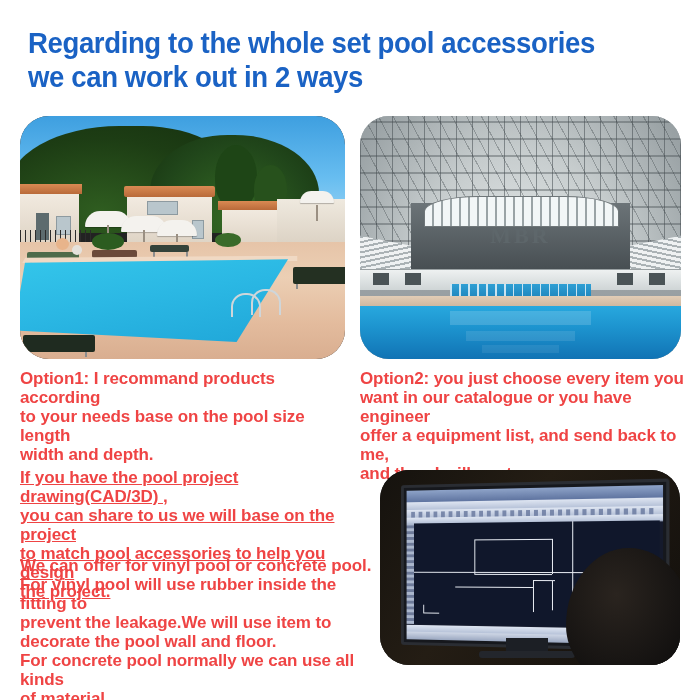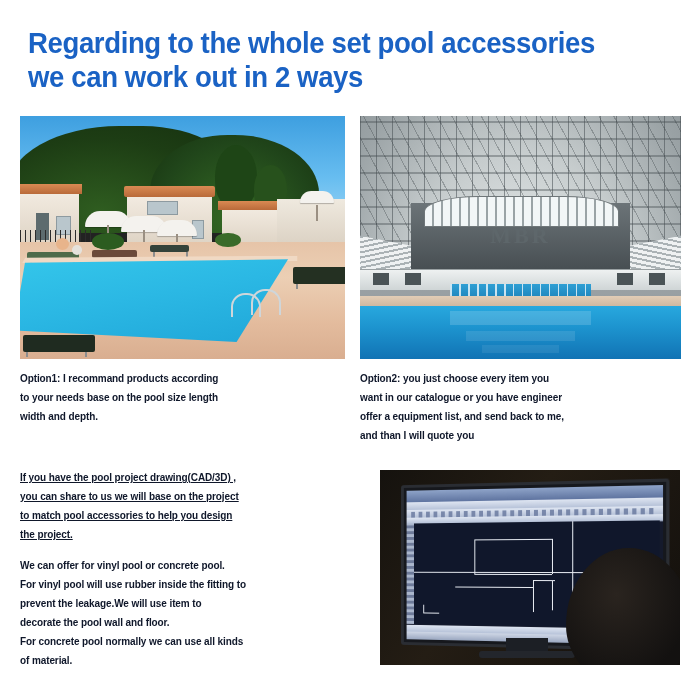--- a/index.html
+++ b/index.html
@@ -11,21 +11,21 @@
 
   
   .heading{
     position:absolute;left:28px;top:26px;width:650px;
     color:#1a62c4;font-weight:bold;font-size:29px;line-height:34px;
     letter-spacing:-0.4px;transform:scaleX(0.95);transform-origin:left top;
     white-space:pre-line;
   }
 
   
-  .photo{position:absolute;overflow:hidden;background:#222;}
+  .photo{position:absolute;overflow:hidden;background:#222;border-radius:29px;}
 
   
   #photo1{left:20px;top:116px;width:325px;height:243px;}
   .sky{position:absolute;left:0;top:0;width:100%;height:46%;
        background:linear-gradient(#3e9fe0 0%,#67bdf0 55%,#9ed5f5 100%);}
   .hill{position:absolute;left:-4%;top:4%;width:72%;height:44%;
         background:radial-gradient(ellipse at 40% 80%,#2f5d20 0%,#1d3d14 60%,#16300f 100%);
         border-radius:48% 42% 10% 6%/60% 55% 12% 10%;}
   .hill2{position:absolute;left:40%;top:8%;width:52%;height:40%;
         background:radial-gradient(ellipse at 50% 85%,#356a24 0%,#20451a 65%,#17330f 100%);
@@ -119,21 +119,21 @@
   .cadline{position:absolute;background:#e8ecf3;}
   .stand3{position:absolute;left:42%;top:86%;width:14%;height:9%;background:#1c1f25;}
   .base3{position:absolute;left:33%;top:93%;width:32%;height:3.5%;
         background:#23262c;border-radius:3px;}
   .head{position:absolute;right:-4%;top:40%;width:42%;height:68%;
         background:radial-gradient(ellipse at 40% 35%,#2a241f 0%,#131110 70%);
         border-radius:50% 50% 40% 40%/58% 58% 42% 42%;}
 
   
   .cap{
-    position:absolute;color:#0f172a;font-weight:bold;font-size:10px;line-height:19px;
+    position:absolute;color:#ef4444;font-weight:bold;font-size:17px;line-height:19px;
     white-space:pre-line;letter-spacing:-0.1px;
   }
   #cap1{left:20px;top:369px;width:330px;}
   #cap2{left:360px;top:369px;width:330px;}
   #para1{left:20px;top:468px;width:350px;text-decoration:underline;}
   #para2{left:20px;top:556px;width:360px;}
 </style>
 </head>
 <body>
 

